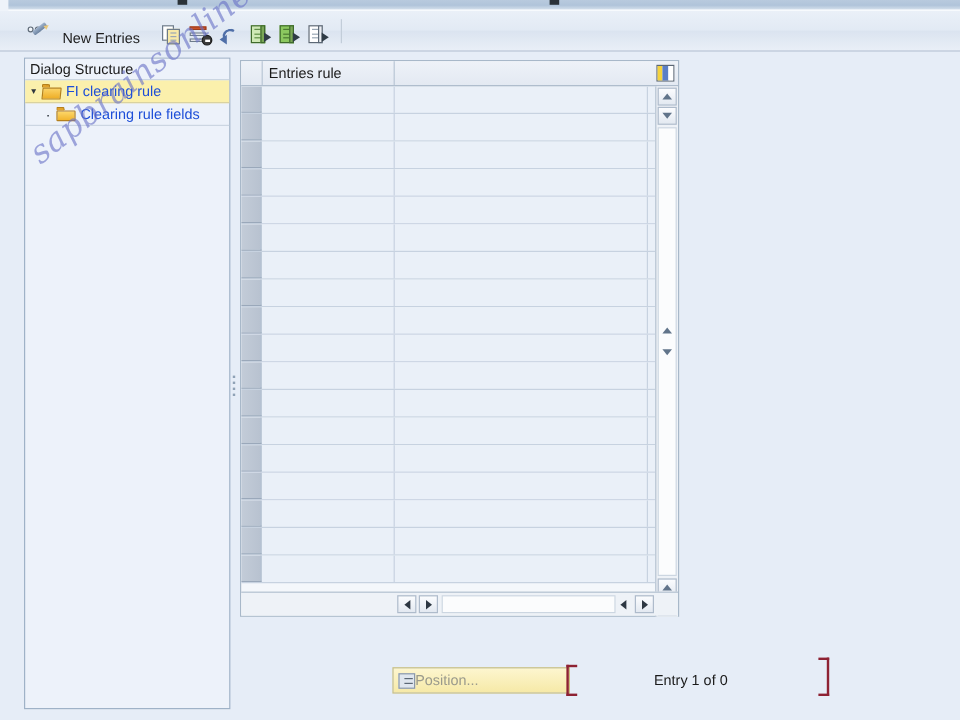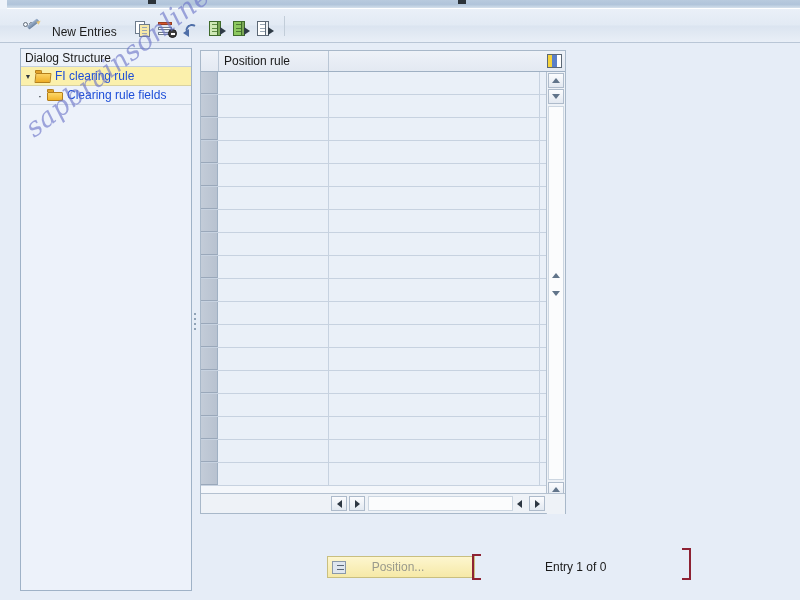--- a/index.html
+++ b/index.html
@@ -444,21 +444,20 @@
     border: 1px solid #8a98a8;
     box-sizing: border-box;
   }
   #positionbtn .picon::after {
     content: ""; position: absolute; left: 4px; top: 3px;
     width: 7px; height: 1.5px; background: #5c6876;
     box-shadow: 0 4px 0 #5c6876;
   }
   #positionbtn .plabel {
     flex: 1;
-    text-align: center;
     font-size: 12px;
     color: #9a9a8c;
     padding-right: 24px;
   }
   .brk {
     position: absolute;
     width: 9px; height: 26px;
   }
   .brk i {
     position: absolute;
@@ -618,21 +617,21 @@
   <i></i>
     <i></i>
     <i></i>
     <i></i>
 </div>
 
 <div id="tablewrap">
 
   <div id="tablehead">
     <div class="hcell" id="hsel"></div>
-    <div class="hcell" id="hcol1">Position rule</div>
+    <div class="hcell" id="hcol1">Entries rule</div>
     <div id="tblconfig">
       <span class="c1"></span>
         <span class="c2"></span>
         <span class="c3"></span>
     </div>
   </div>
 
   <div id="tablebody">
       <div class="trow">
         <div class="tsel"></div>

